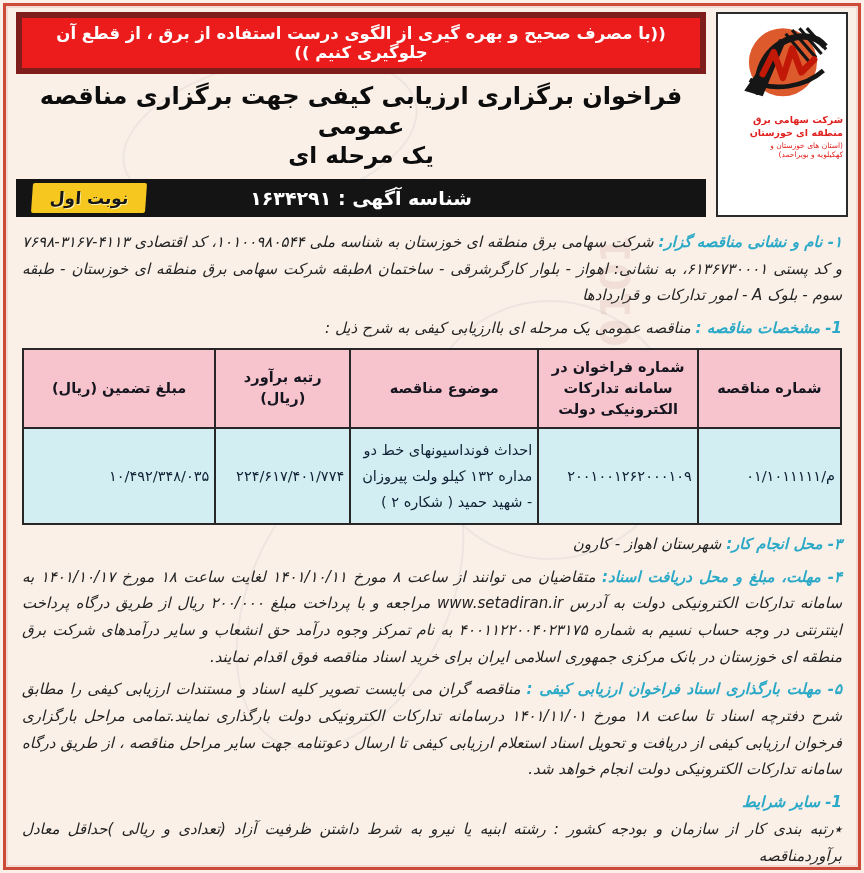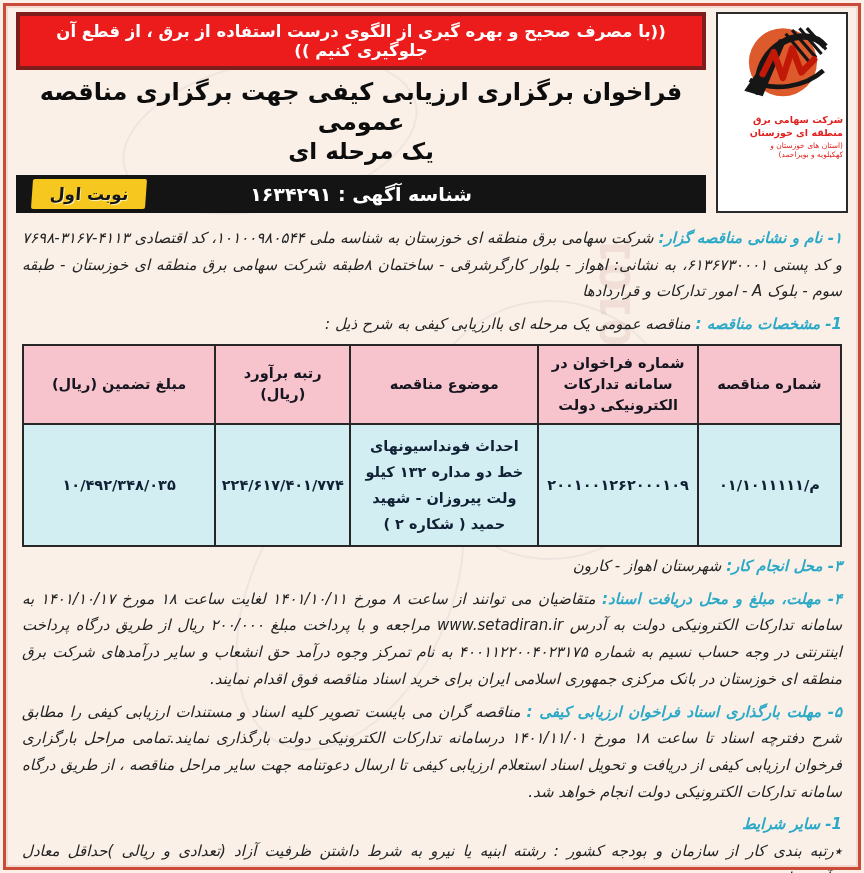--- a/index.html
+++ b/index.html
@@ -27,21 +27,21 @@
     background:#fff; border:2px solid #2b2b2b;
     padding:5px 3px 4px; text-align:right;
     display:flex; flex-direction:column; align-items:center; justify-content:flex-start;
   }
   .logo-box svg { width:104px; height:92px; display:block; }
   .logo-company { color:#e02320; font-weight:700; font-size:9.5px; line-height:1.35; margin-top:3px; }
   .logo-sub { color:#e02320; font-size:7.5px; line-height:1.3; margin-top:1px;margin-left:35px; }
 
   .header-main { flex:1; display:flex; flex-direction:column; }
   .banner {
-    background:#ec1c1c; border:4px solid #7f1d1d;
+    background:#ec1c1c; border:6px solid #7f1d1d;
     color:#fff; font-weight:700; font-size:16.5px;
     text-align:center; padding:6px 4px; letter-spacing:0;
   }
   .title { text-align:center; font-weight:700; color:#0d0d0d; margin-top:7px; }
   .title .t1 { font-size:24px; line-height:1.25; }
   .title .t2 { font-size:23px; line-height:1.3; }
   .idbar {
     position:relative; background:#141414; color:#fff;
     margin-top:8px; height:38px;
     display:flex; align-items:center; justify-content:center;
@@ -67,22 +67,22 @@
     width:100%; border-collapse:collapse; margin:6px 0 4px;
     table-layout:fixed;
   }
   table.tender th {
     background:#f7c3cc; border:2px solid #272727;
     font-size:14.5px; font-weight:800; color:#15151f;
     padding:7px 3px; line-height:1.45; text-align:center; vertical-align:middle;
   }
   table.tender td {
     background:#d2eef2; border:2px solid #272727;
-    font-size:14.5px; font-weight:700; color:#102135;
-    text-align:center; vertical-align:middle;
+    font-size:14.5px; font-weight:400; color:#102135;
+    text-align:right; vertical-align:middle;
     padding:8px 5px; height:96px; line-height:1.8;
   }
   .ltr { direction:ltr; unicode-bidi:isolate; }
 
   
   .wm { position:absolute; pointer-events:none; z-index:1; }
   .wm-text {
     top:452px; left:150px; transform:rotate(-7deg);
     font-size:46px; font-weight:700; letter-spacing:3px;
     color:rgba(125,125,140,.14);

